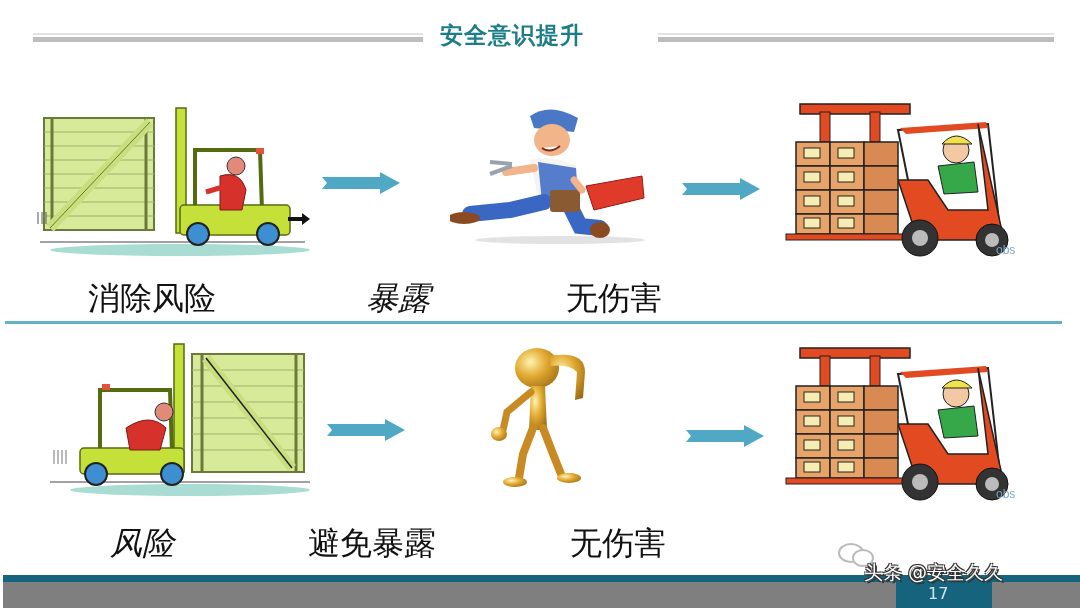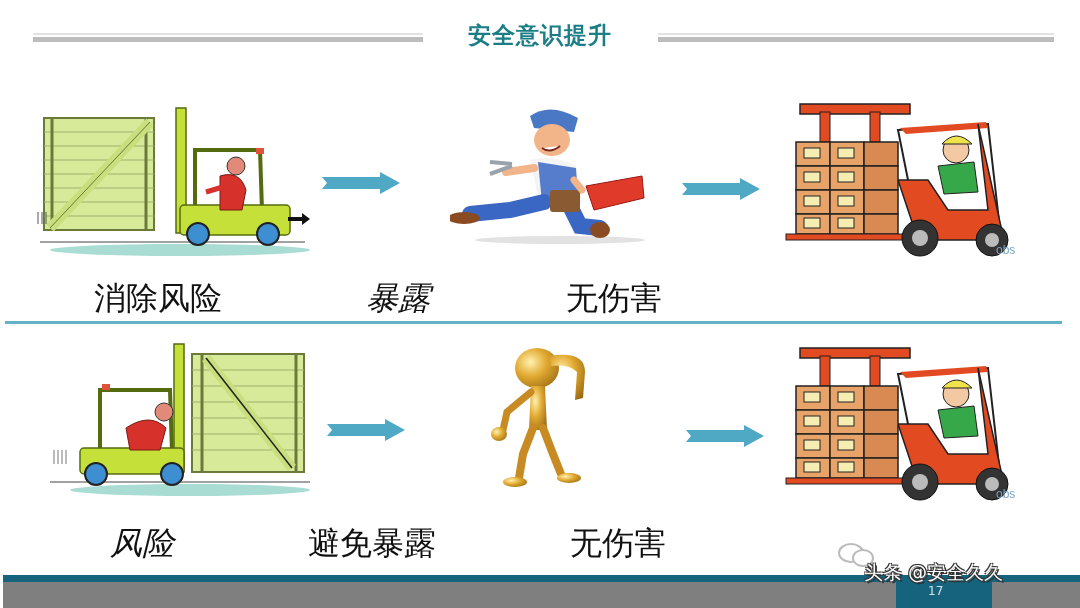--- a/index.html
+++ b/index.html
@@ -5,37 +5,37 @@
   * { margin: 0; padding: 0; box-sizing: border-box; }
   html, body { width: 1080px; height: 608px; overflow: hidden; background: #ffffff; }
   body { position: relative; font-family: "DejaVu Sans", "Liberation Sans", sans-serif; }
 
   .title-bar { position: absolute; top: 0; left: 0; width: 1080px; height: 70px; }
   .rule { position: absolute; top: 33px; height: 10px; }
   .rule .thin { position: absolute; top: 0; left: 0; right: 0; height: 2px; background: #e2e2e2; }
   .rule .thick { position: absolute; top: 4px; left: 0; right: 0; height: 5px; background: #bdbdbd; }
   .rule-left { left: 33px; width: 390px; }
   .rule-right { left: 658px; width: 396px; }
-  .slide-title { position: absolute; top: 20px; left: 440px; width: 200px; text-align: center;
+  .slide-title { position: absolute; top: 20px; left: 440px; width: 200px; text-align: left;
     font-size: 23px; font-weight: bold; color: #1b7d86; letter-spacing: 1px; }
 
   .pic { position: absolute; overflow: hidden; text-align: center; }
   .pic svg { display: block; width: 100%; height: 100%; }
 
   .arrow { position: absolute; width: 78px; height: 22px; }
   .arrow svg { display: block; width: 100%; height: 100%; }
 
   .label { position: absolute; font-size: 32px; color: #111; white-space: nowrap; }
 
   .divider { position: absolute; left: 5px; top: 321px; width: 1057px; height: 3px; background: #64b2c6; }
 
   .footer-stripe { position: absolute; left: 3px; top: 575px; width: 1077px; height: 7px; background: #15637c; }
   .footer-band { position: absolute; left: 3px; top: 582px; width: 1077px; height: 26px; background: #7f7f7f; }
   .page-box { position: absolute; left: 896px; top: 575px; width: 96px; height: 33px; background: #15637c; }
-  .page-num { position: absolute; left: 928px; top: 584px; font-size: 12px; color: #cfe3ea; }
+  .page-num { position: absolute; left: 928px; top: 584px; font-size: 16px; color: #cfe3ea; }
 
   .watermark { position: absolute; left: 836px; top: 540px; font-size: 24px; color: rgba(255,255,255,0.9);
     text-shadow: 1px 1px 1px #999, -1px -1px 1px #aaa; white-space: nowrap; }
   .watermark .wechat { display: inline-block; width: 40px; height: 28px; vertical-align: middle; }
   .toutiao { position: absolute; left: 864px; top: 560px; font-size: 19px; color: #fff; white-space: nowrap;
     text-shadow: 2px 2px 0 #333, -1px -1px 0 #333, 1px -1px 0 #333, -1px 1px 0 #333; }
 </style>
 </head>
 <body>
 
@@ -173,21 +173,21 @@
     <rect x="8" y="134" width="130" height="6" fill="#e24a22" stroke="#222"></rect>
 
     <circle cx="142" cy="138" r="18" fill="#333" stroke="#111"></circle>
       <circle cx="142" cy="138" r="8" fill="#bbb"></circle>
     <circle cx="214" cy="140" r="16" fill="#333" stroke="#111"></circle>
       <circle cx="214" cy="140" r="7" fill="#bbb"></circle>
     <text x="218" y="154" font-size="12" fill="#7aa6c4" font-family="Liberation Sans, sans-serif">obs</text>
   </svg>
 </div>
 
-<div class="label" style="left:88px; top:277px;margin-left:6px;">消除风险</div>
+<div class="label" style="left:88px; top:277px;">消除风险</div>
 <div class="label" style="left:366px; top:277px;font-style:italic;">暴露</div>
 <div class="label" style="left:566px; top:277px;">无伤害</div>
 
 <div class="divider"></div>
 
 <div class="pic" style="left:30px; top:340px; width:285px; height:160px;">
   <svg viewBox="0 0 285 160">
     <ellipse cx="160" cy="150" rx="120" ry="6" fill="#a9dcd2"></ellipse>
     <line x1="20" y1="142" x2="280" y2="142" stroke="#444" stroke-width="1"></line>
 

